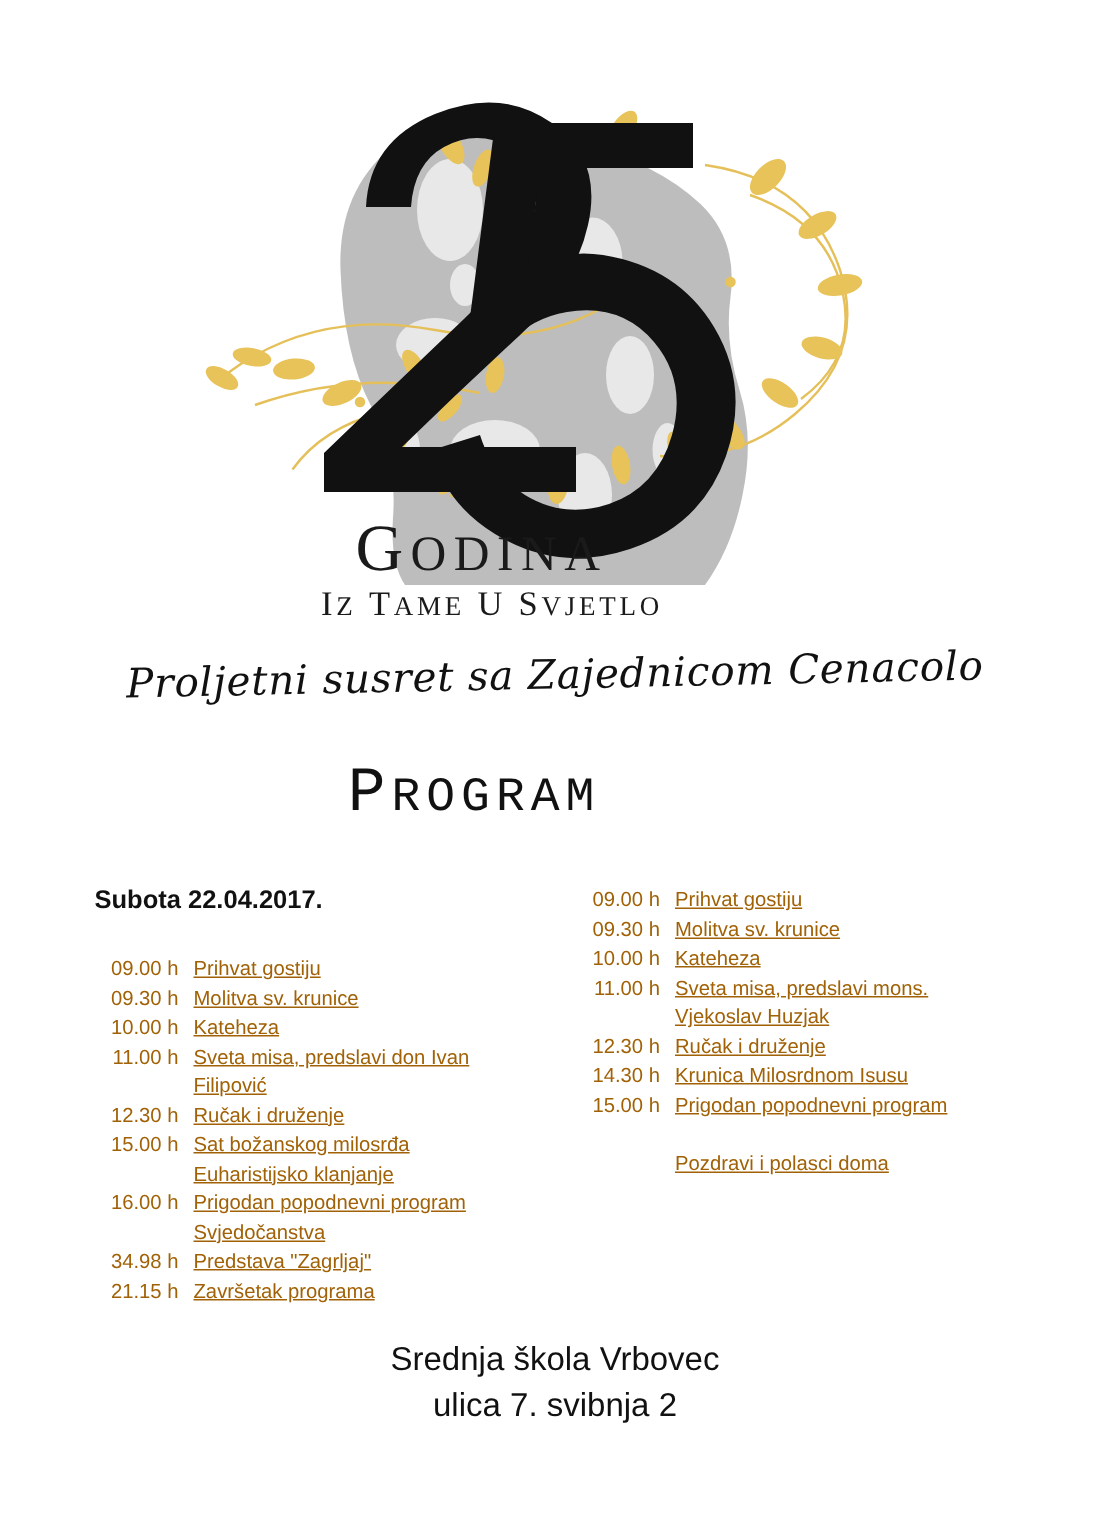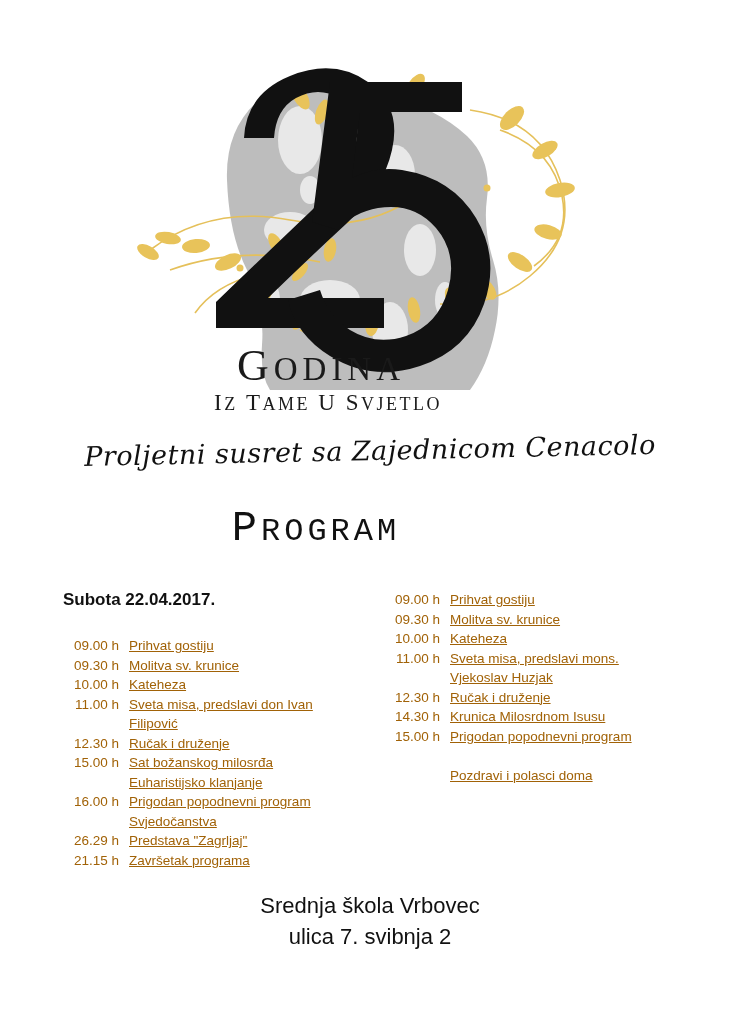--- a/index.html
+++ b/index.html
@@ -286,21 +286,21 @@
       </div>
       <div class="row">
         <span class="time">16.00 h</span>
         <span class="desc">Prigodan popodnevni program</span>
       </div>
       <div class="row cont">
         <span class="time"></span>
         <span class="desc">Svjedočanstva</span>
       </div>
       <div class="row">
-        <span class="time">26.29 h</span>
+        <span class="time">34.98 h</span>
         <span class="desc">Predstava "Zagrljaj"</span>
       </div>
       <div class="row">
         <span class="time">21.15 h</span>
         <span class="desc">Završetak programa</span>
       </div>
     </div>
   </div>
 
   <div class="day-col">

